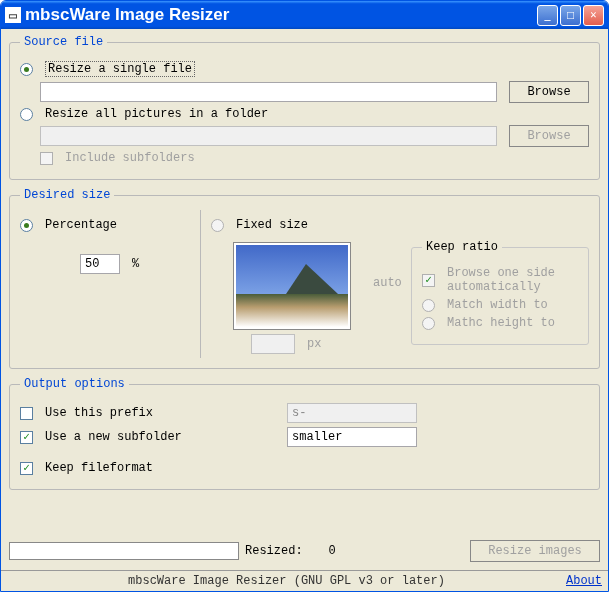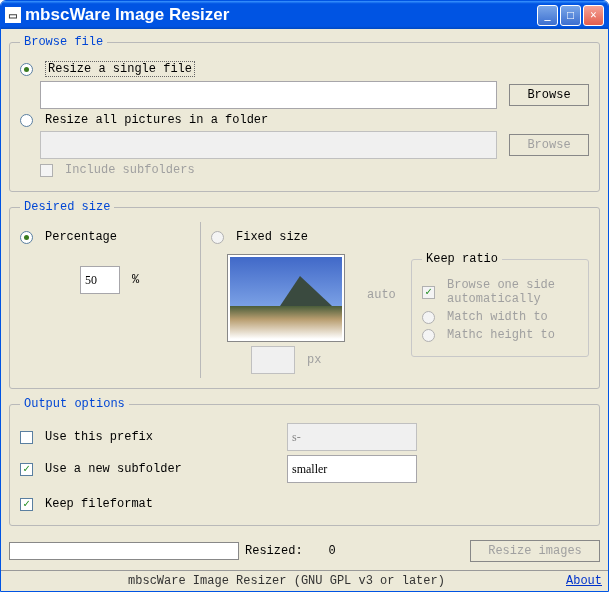--- a/index.html
+++ b/index.html
@@ -14,21 +14,21 @@
 .wbtn.close { background: linear-gradient(to bottom, #f5a397, #e35e4d); color: #fff; }
 .content { flex: 1; padding: 6px 8px 0 8px; display: flex; flex-direction: column; }
 fieldset { border: 1px solid #b9b9b9; border-radius: 3px; margin-bottom: 8px; padding: 8px 10px 10px 10px; position: relative; }
 fieldset > legend { color: #0046d5; padding: 0 4px; font-size: 12px; }
 .row { display: flex; align-items: center; gap: 12px; margin: 4px 0; }
 .radio, .checkbox { width: 13px; height: 13px; border: 1px solid #5a7fa0; background: #fff; display: inline-flex; align-items: center; justify-content: center; flex-shrink: 0; }
 .radio { border-radius: 50%; }
 .radio.selected::after { content: ""; width: 5px; height: 5px; background: #3a7c1f; border-radius: 50%; }
 .checkbox.checked::after { content: "✓"; color: #1a8a1a; font-size: 11px; font-weight: bold; line-height: 1; }
 .radio.disabled, .checkbox.disabled { border-color: #b0b0b0; background: #f4f4f4; }
-.textfield { height: 28px; border: 1px solid #a7a6aa; background: #fff; padding: 0 4px; font-family: Liberation Serif, serif; font-size: 12px; }
+.textfield { height: 20px; border: 1px solid #a7a6aa; background: #fff; padding: 0 4px; font-family: Liberation Mono, monospace; font-size: 12px; }
 .textfield.disabled { background: #f0f0f0; color: #888; border-color: #c0c0c0; }
 .btn { height: 22px; border: 1px solid #888; background: #ece9d8; padding: 0 10px; font-family: inherit; font-size: 12px; cursor: pointer; }
 .btn.disabled { color: #a0a0a0; cursor: default; }
 .indent { margin-left: 20px; }
 .label { color: #000; }
 .label.disabled { color: #a0a0a0; }
 .dotted { border: 1px dotted #666; padding: 0 2px; }
 .ds-body { display: flex; align-items: stretch; }
 .ds-left { flex: 0 0 170px; padding-top: 4px; }
 .ds-divider { width: 1px; background: #b9b9b9; margin: 0 10px; }
@@ -56,21 +56,21 @@
     <div class="controls">
       <div class="wbtn min">_</div>
       <div class="wbtn max">□</div>
       <div class="wbtn close">×</div>
     </div>
   </div>
 
   <div class="content">
 
     <fieldset>
-      <legend>Browse file</legend>
+      <legend>Source file</legend>
       <div class="row">
         <span class="radio selected"></span>
         <span class="label dotted">Resize a single file</span>
       </div>
       <div class="row indent">
         <input class="textfield" style="flex: 1 1 0%;" value="">
         <button class="btn" style="width:80px">Browse</button>
       </div>
       <div class="row" style="">
         <span class="radio"></span>
@@ -98,21 +98,21 @@
             <input class="textfield" style="width: 40px; text-align: left;" value="50">
             <span class="label">%</span>
           </div>
         </div>
         <div class="ds-divider"></div>
         <div class="ds-mid">
           <div class="row">
             <span class="radio disabled"></span>
             <span class="label">Fixed size</span>
           </div>
-          <div class="row" style="align-items:center; margin-left:16px">
+          <div class="row" style="align-items:center; margin-left:22px">
             <div class="preview">
               <div class="sky">
                   <div class="mountain"></div>
                 </div>
               <div class="land"></div>
             </div>
             <span class="label disabled" style="margin-left:10px">auto</span>
           </div>
           <div class="row" style="margin-left:40px">
             <input class="textfield disabled" style="width: 44px;" disabled="" value="">

